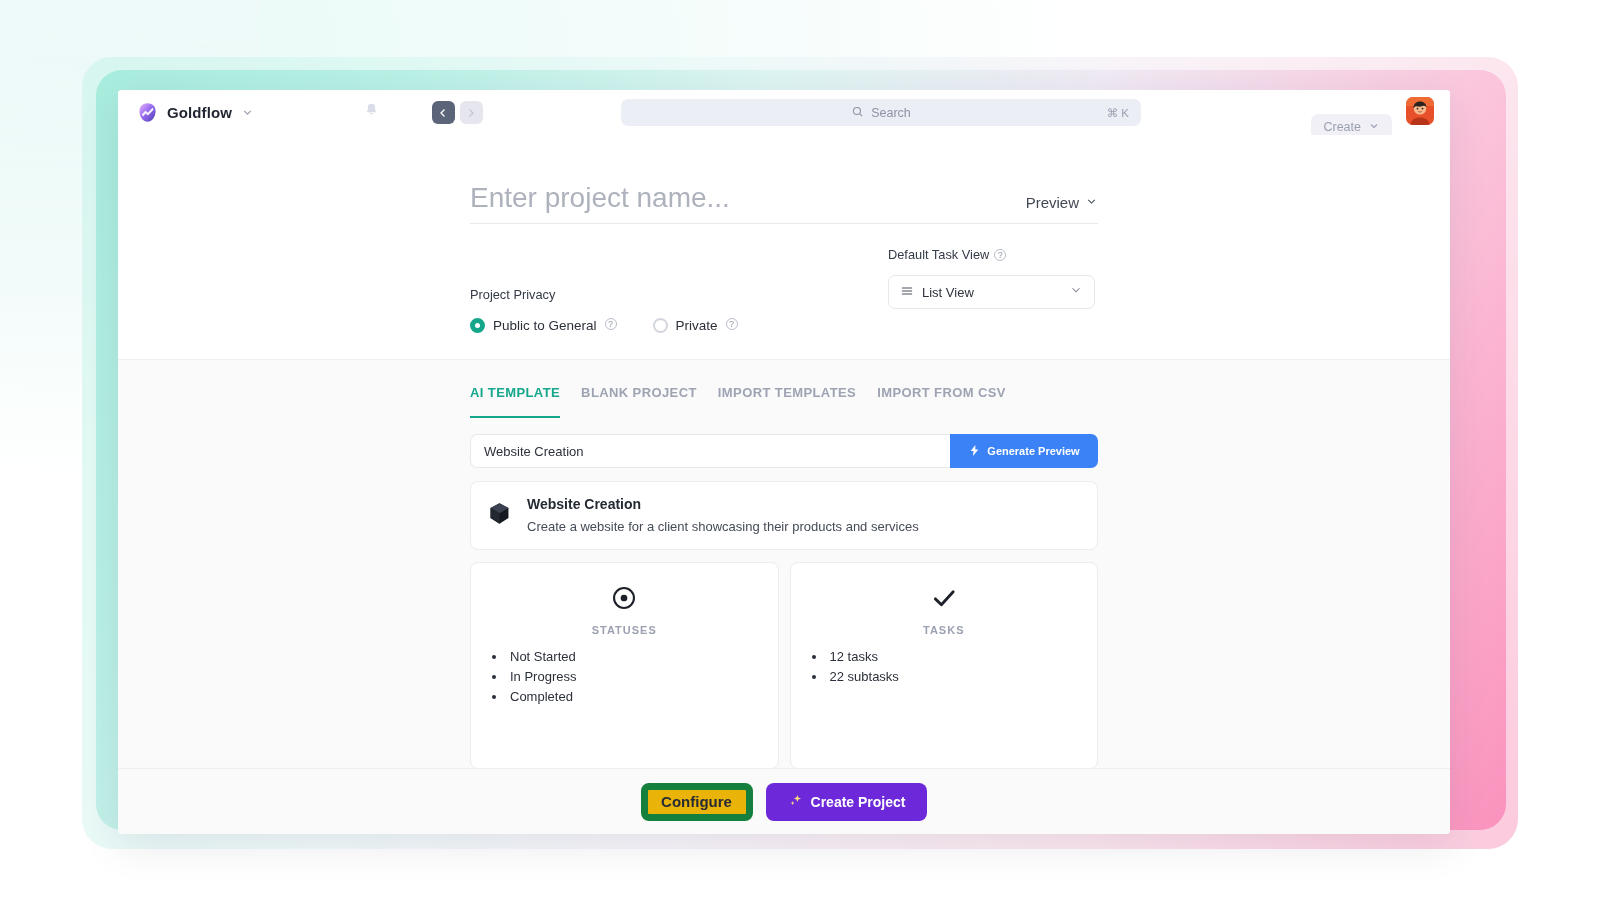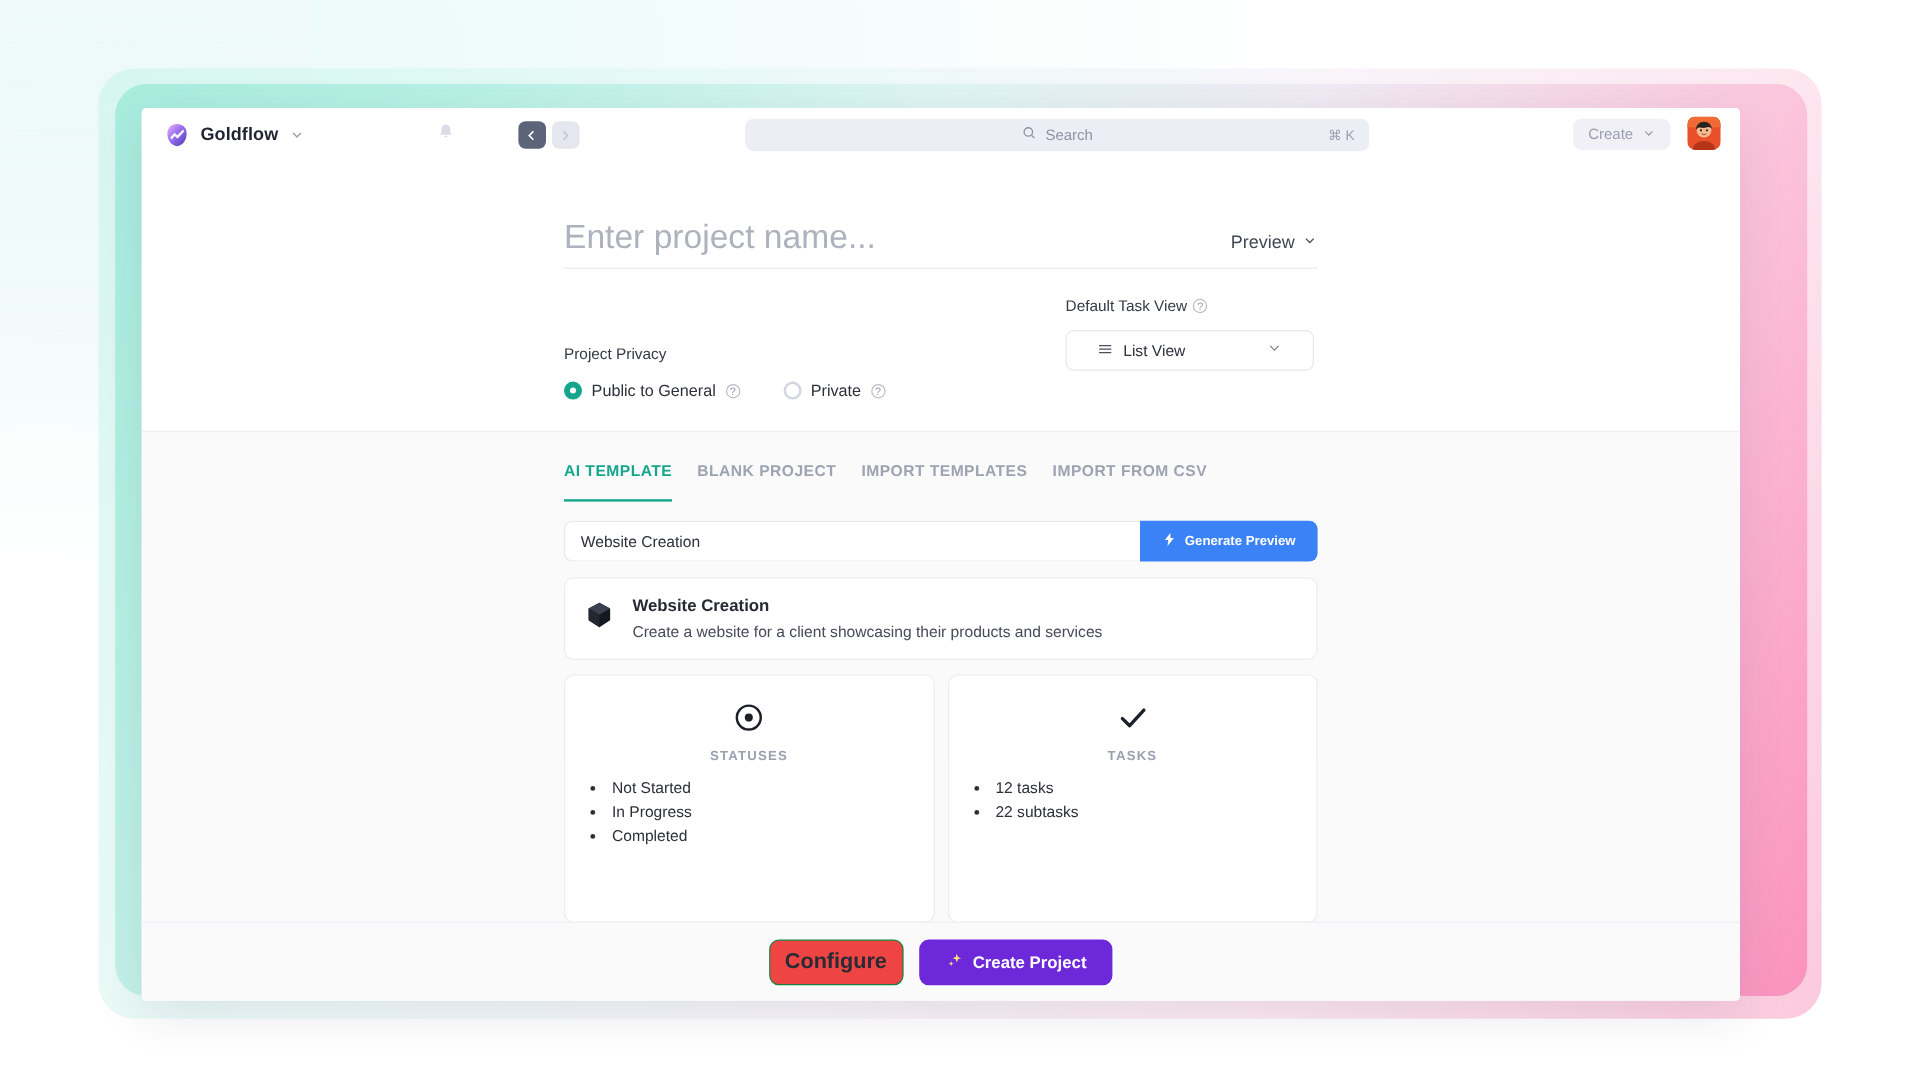--- a/index.html
+++ b/index.html
@@ -80,21 +80,21 @@
     background: #eceef6; border-radius: 7px;
     display: flex; align-items: center; justify-content: center;
   }
   .searchwrap .sc { display: flex; align-items: center; gap: 7px; }
   .search-ph { font-size: 12.5px; color: #8e93a3; }
   .kbd {
     position: absolute; right: 12px; top: 50%; transform: translateY(-50%);
     font-size: 11.5px; color: #9aa0b0;
   }
   .create-btn {
-    position: absolute; right: 58px; top: 9px;
+    position: absolute; right: 58px; top: 24px;
     height: 26px; padding: 0 12px; border-radius: 7px;
     background: #f1f0f7;
     display: flex; align-items: center; gap: 7px;
     font-size: 12.5px; color: #9a9fb0;
   }
   .avatar {
     position: absolute; right: 16px; top: 7px;
     width: 28px; height: 28px; border-radius: 7px;
     overflow: hidden;
   }
@@ -132,41 +132,41 @@
   }
 
   .opts-row { display: flex; margin-top: 23px; }
   .opt-col-left { width: 418px; margin-top: 40px; }
   .opt-col-right { flex: 1; }
   .field-label {
     font-size: 12.8px; color: #343a46; font-weight: 500;
     display: flex; align-items: center; gap: 5px;
   }
   .radios { display: flex; align-items: center; gap: 36px; margin-top: 16px; }
-  .radio { display: flex; align-items: center; gap: 8px; }
+  .radio { display: flex; align-items: flex-start; gap: 8px; }
   .rdot {
     width: 15px; height: 15px; border-radius: 50%;
     border: 2px solid #d3d6de; background: #fff;
     display: flex; align-items: center; justify-content: center;
   }
   .rdot.sel { border-color: #15a68b; background: #15a68b; }
   .rdot.sel::after {
     content: ""; width: 5px; height: 5px; border-radius: 50%; background: #ffffff;
   }
   .radio-label { font-size: 13.5px; color: #2b3039; }
   .qmark {
     width: 12px; height: 12px; border-radius: 50%;
     border: 1px solid #b9bdc7; color: #9298a4;
     font-size: 9px; line-height: 10px; text-align: center;
     display: inline-block;
   }
   .select-box {
     margin-top: 13px; height: 34px; width: 207px;
     background: #ffffff; border: 1px solid #e6e8ee; border-radius: 7px;
-    display: flex; align-items: center; padding: 0 25px;
+    display: flex; align-items: center; padding: 0 11px;
     justify-content: space-between;
   }
   .select-box .sl { display: flex; align-items: center; gap: 8px; font-size: 13px; color: #2d323c; }
 
   
   .bodysec {
     background: #fafafb; padding-top: 25px;
     position: relative; z-index: 2;
   }
   .tabs { display: flex; gap: 21px; }
@@ -217,22 +217,22 @@
 
   
   .footer {
     position: absolute; left: 0; right: 0; bottom: 0; height: 66px;
     background: #fafafb; border-top: 1px solid #efeff3;
     display: flex; align-items: center; justify-content: center; gap: 13px;
     z-index: 3;
   }
   .btn-configure {
     width: 112px; height: 38px; border-radius: 8px;
-    background: #ef4444; border: 1px solid #15803d;
-    font-size: 18px; font-weight: 600; color: #262b34;
+    background: #eab308; border: 7px solid #15803d;
+    font-size: 15px; font-weight: 600; color: #262b34;
     display: flex; align-items: center; justify-content: center;
   }
   .btn-create {
     height: 38px; padding: 0 22px; border-radius: 8px;
     background: #6d28d9; color: #ffffff;
     font-size: 14px; font-weight: 600;
     display: flex; align-items: center; justify-content: center; gap: 8px;
   }
 
   

